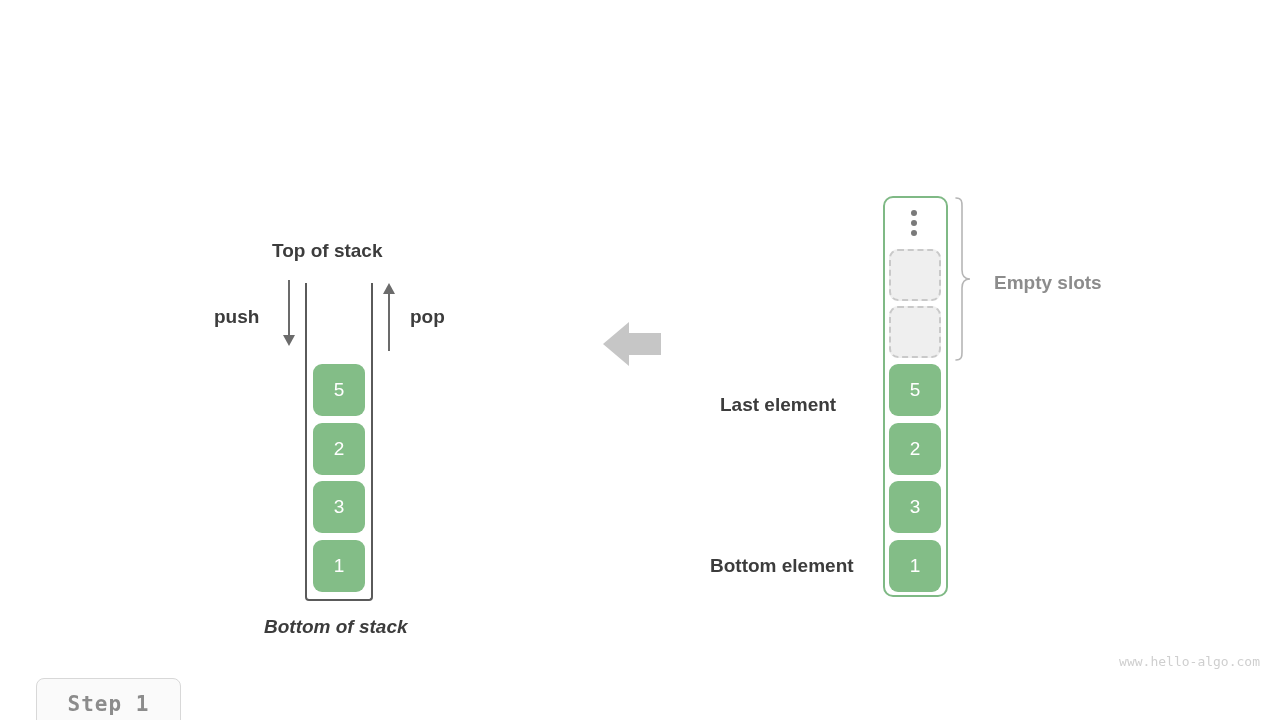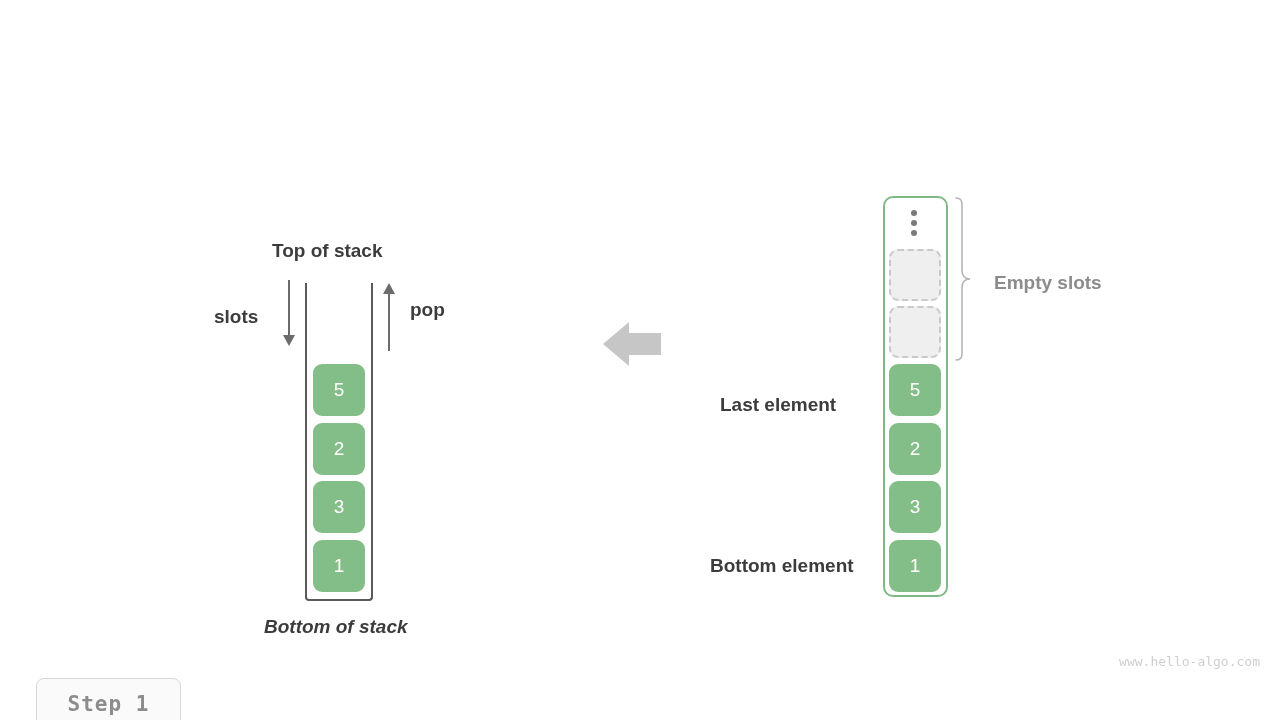--- a/index.html
+++ b/index.html
@@ -192,27 +192,27 @@
     white-space: nowrap;
   }
 </style>
 </head>
 <body>
 
 <div class="stage">
 
   <div class="label-bold" style="left:272px; top:240px;">Top of stack</div>
 
-  <div class="label-bold" style="left:214px; top:306px;">slots</div>
+  <div class="label-bold" style="left:214px; top:306px;">push</div>
   <div>
     <div class="arrow-line" style="left:288px; top:280px; height:58px;"></div>
     <div class="arrow-head down" style="left:283px; top:335px;"></div>
   </div>
 
-  <div class="label-bold" style="left:410px; top:299px;">pop</div>
+  <div class="label-bold" style="left:410px; top:306px;">pop</div>
   <div>
     <div class="arrow-line" style="left:388px; top:293px; height:58px;"></div>
     <div class="arrow-head up" style="left:383px; top:283px;"></div>
   </div>
 
   <div class="vessel"></div>
 
   <div class="cell" style="left:313px; top:364px;">5</div>
   <div class="cell" style="left:313px; top:423px;">2</div>
   <div class="cell" style="left:313px; top:481px;">3</div>

